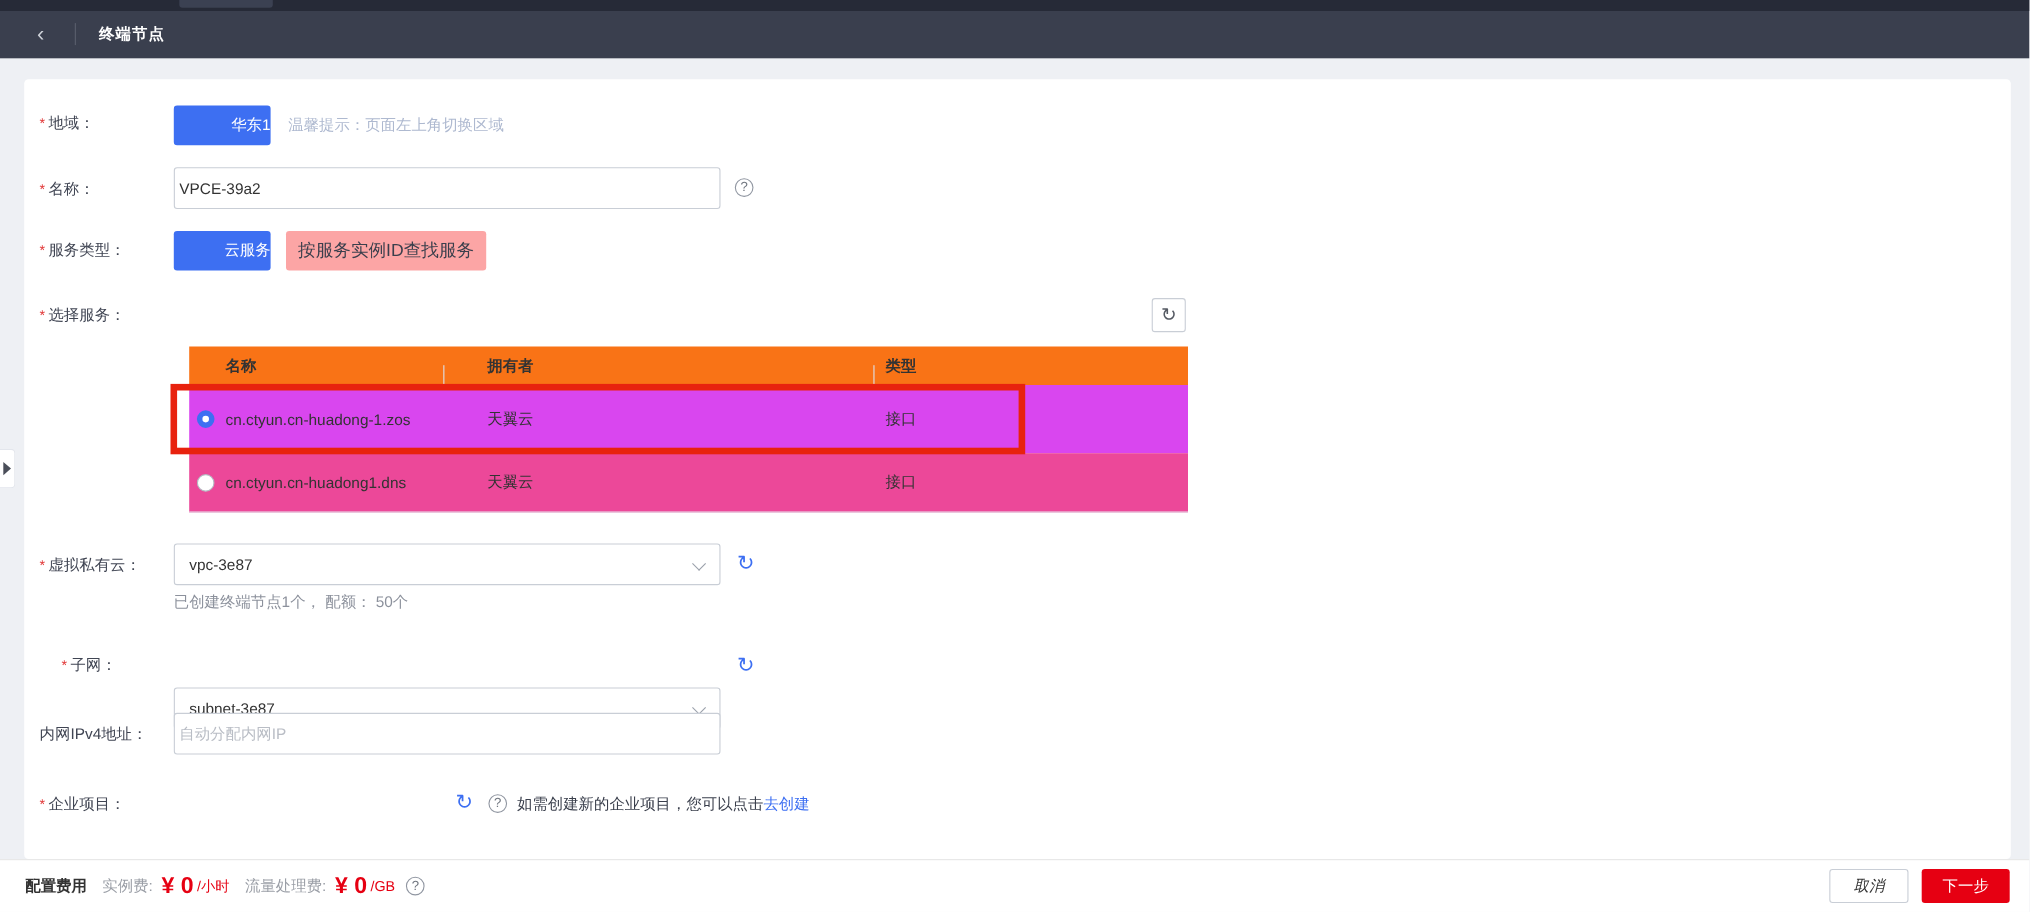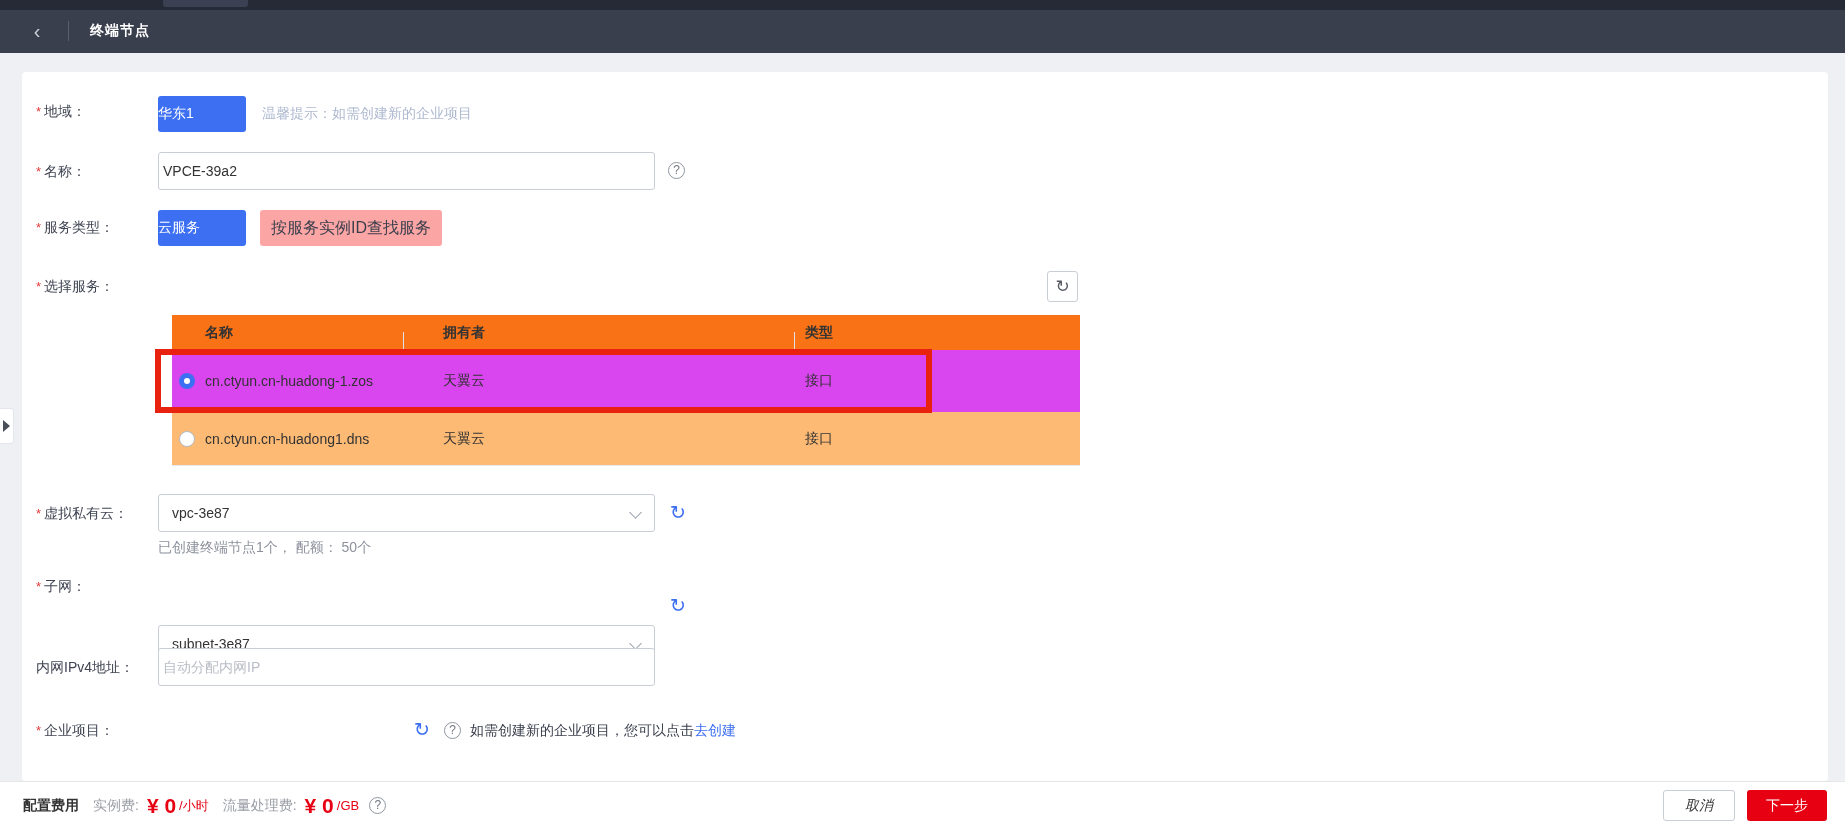--- a/index.html
+++ b/index.html
@@ -19,21 +19,21 @@
   .left-expander { position:absolute; left:0; top:408px; width:14px; height:36px; background:#ffffff; border:1px solid #e3e6ec; border-left:none; border-radius:0 4px 4px 0; cursor:pointer; }
   .left-expander .tri { position:absolute; left:3px; top:11px; width:0; height:0; border-top:6px solid transparent; border-bottom:6px solid transparent; border-left:7px solid #4a4e59; }
 
   
   .panel { position:absolute; left:22px; top:72px; width:1806px; height:709px; background:#ffffff; border-radius:4px; }
 
   .frow { position:absolute; left:0; }
   .flabel { position:absolute; left:14px; width:118px; font-size:14px; color:#404553; }
   .req { color:#e23a3a; margin-right:3px; font-size:13px; }
 
-  .btn-primary { display:inline-block; background:#3d6ff2; color:#fff; font-size:14px; text-align:left; border:none; border-radius:3px; cursor:pointer; }
+  .btn-primary { display:inline-block; background:#3d6ff2; color:#fff; font-size:14px; text-align:right; border:none; border-radius:3px; cursor:pointer; }
   .btn-secondary { display:inline-block; background:#fca5a5; color:#3a3f4c; font-size:16px; text-align:center; border:none; border-radius:3px; cursor:pointer; }
 
   .txt-input { border:1px solid #c9ced6; border-radius:3px; background:#fff; font-size:14px; color:#333; padding:0 4px; outline:none; font-family:inherit; }
   .txt-input::placeholder { color:#b9bdc5; }
 
   .select { position:relative; border:1px solid #c9ced6; border-radius:3px; background:#fff; cursor:pointer; }
   .select .sel-value { position:absolute; left:13px; top:0; line-height:36px; font-size:14px; color:#333; }
   .chev { position:absolute; right:14px; top:13px; width:9px; height:9px; border-right:1.6px solid #9aa0ab; border-bottom:1.6px solid #9aa0ab; transform:rotate(45deg); }
 
   .refresh-blue { display:inline-block; color:#3d6ff2; font-size:19px; line-height:20px; cursor:pointer; }
@@ -49,21 +49,21 @@
   .search-icon .tail { position:absolute; right:2px; bottom:1px; width:6px; height:1.6px; background:#9aa0ab; transform:rotate(45deg); }
   .refresh-btn { position:absolute; width:31px; height:31px; border:1px solid #c9ced6; border-radius:3px; background:#fff; color:#555a63; font-size:17px; line-height:29px; text-align:center; cursor:pointer; }
 
   
   .svc-table { position:absolute; left:150px; top:243px; width:908px; font-size:14px; color:#333; }
   .thead { display:flex; background:#f97316; height:35px; align-items:center; }
   .thead .th { font-weight:bold; color:#333; position:relative; }
   .thead .th .vdiv { position:absolute; right:0; top:8px; width:1px; height:19px; background:#dde1ea; }
   .trow { display:flex; align-items:center; }
   .trow.sel { background:#d946ef; height:62px; }
-  .trow.plain { background:#fdba74; height:54px; border-bottom:1px solid #e6eaf0; }
+  .trow.plain { background:#ec4899; height:54px; border-bottom:1px solid #e6eaf0; }
   .col-radio { width:33px; padding-left:7px; display:flex; align-items:center; }
   .col-name { width:238px; }
   .col-owner { width:362px; }
   .col-type { flex:1; }
   .radio { width:16px; height:16px; border-radius:50%; border:1px solid #b4b9c2; background:#fff; cursor:pointer; }
   .radio.checked { border:5px solid #3d6ff2; }
 
   
   .red-box { position:absolute; left:133px; top:277px; width:777px; height:64px; border:6px solid #e8220e; pointer-events:none; z-index:5; }
 
@@ -98,21 +98,21 @@
   <div class="left-expander">
     <span class="tri"></span>
   </div>
 
   <div class="panel">
 
     <div class="flabel" style="top:31px;">
       <span class="req">*</span><span>地域：</span>
     </div>
     <button class="btn-primary frow" style="left:136px; top:24px; width:88px; height:36px;">华东1</button>
-    <div class="hint-text frow" style="left:240px; top:33px;">温馨提示：如需创建新的企业项目</div>
+    <div class="hint-text frow" style="left:240px; top:33px;">温馨提示：页面左上角切换区域</div>
 
     <div class="flabel" style="top:91px;">
       <span class="req">*</span><span>名称：</span>
     </div>
     <input class="txt-input frow" style="left: 136px; top: 80px; width: 497px; height: 38px;" value="VPCE-39a2">
     <div class="help-icon frow" style="left:646px; top:90px;">?</div>
 
     <div class="flabel" style="top:147px;">
       <span class="req">*</span><span>服务类型：</span>
     </div>
@@ -154,21 +154,21 @@
     <div class="flabel" style="top:433px;">
       <span class="req">*</span><span>虚拟私有云：</span>
     </div>
     <div class="select frow" style="left:136px; top:422px; width:497px; height:38px;">
       <span class="sel-value">vpc-3e87</span>
       <span class="chev"></span>
     </div>
     <span class="refresh-blue frow" style="position:absolute; left:648px; top:431px;">↻</span>
     <div class="helper-text" style="top:467px;">已创建终端节点1个， 配额： 50个</div>
 
-    <div class="flabel" style="top:506px;">
+    <div class="flabel" style="top:524px;margin-left:20px;">
       <span class="req">*</span><span>子网：</span>
     </div>
     <div class="select frow" style="left:136px; top:515px; width:497px; height:38px;">
       <span class="sel-value">subnet-3e87</span>
       <span class="chev"></span>
     </div>
     <span class="refresh-blue" style="position:absolute; left:648px; top:524px;">↻</span>
 
     <div class="flabel" style="top:587px;">
       <span>内网IPv4地址：</span>

